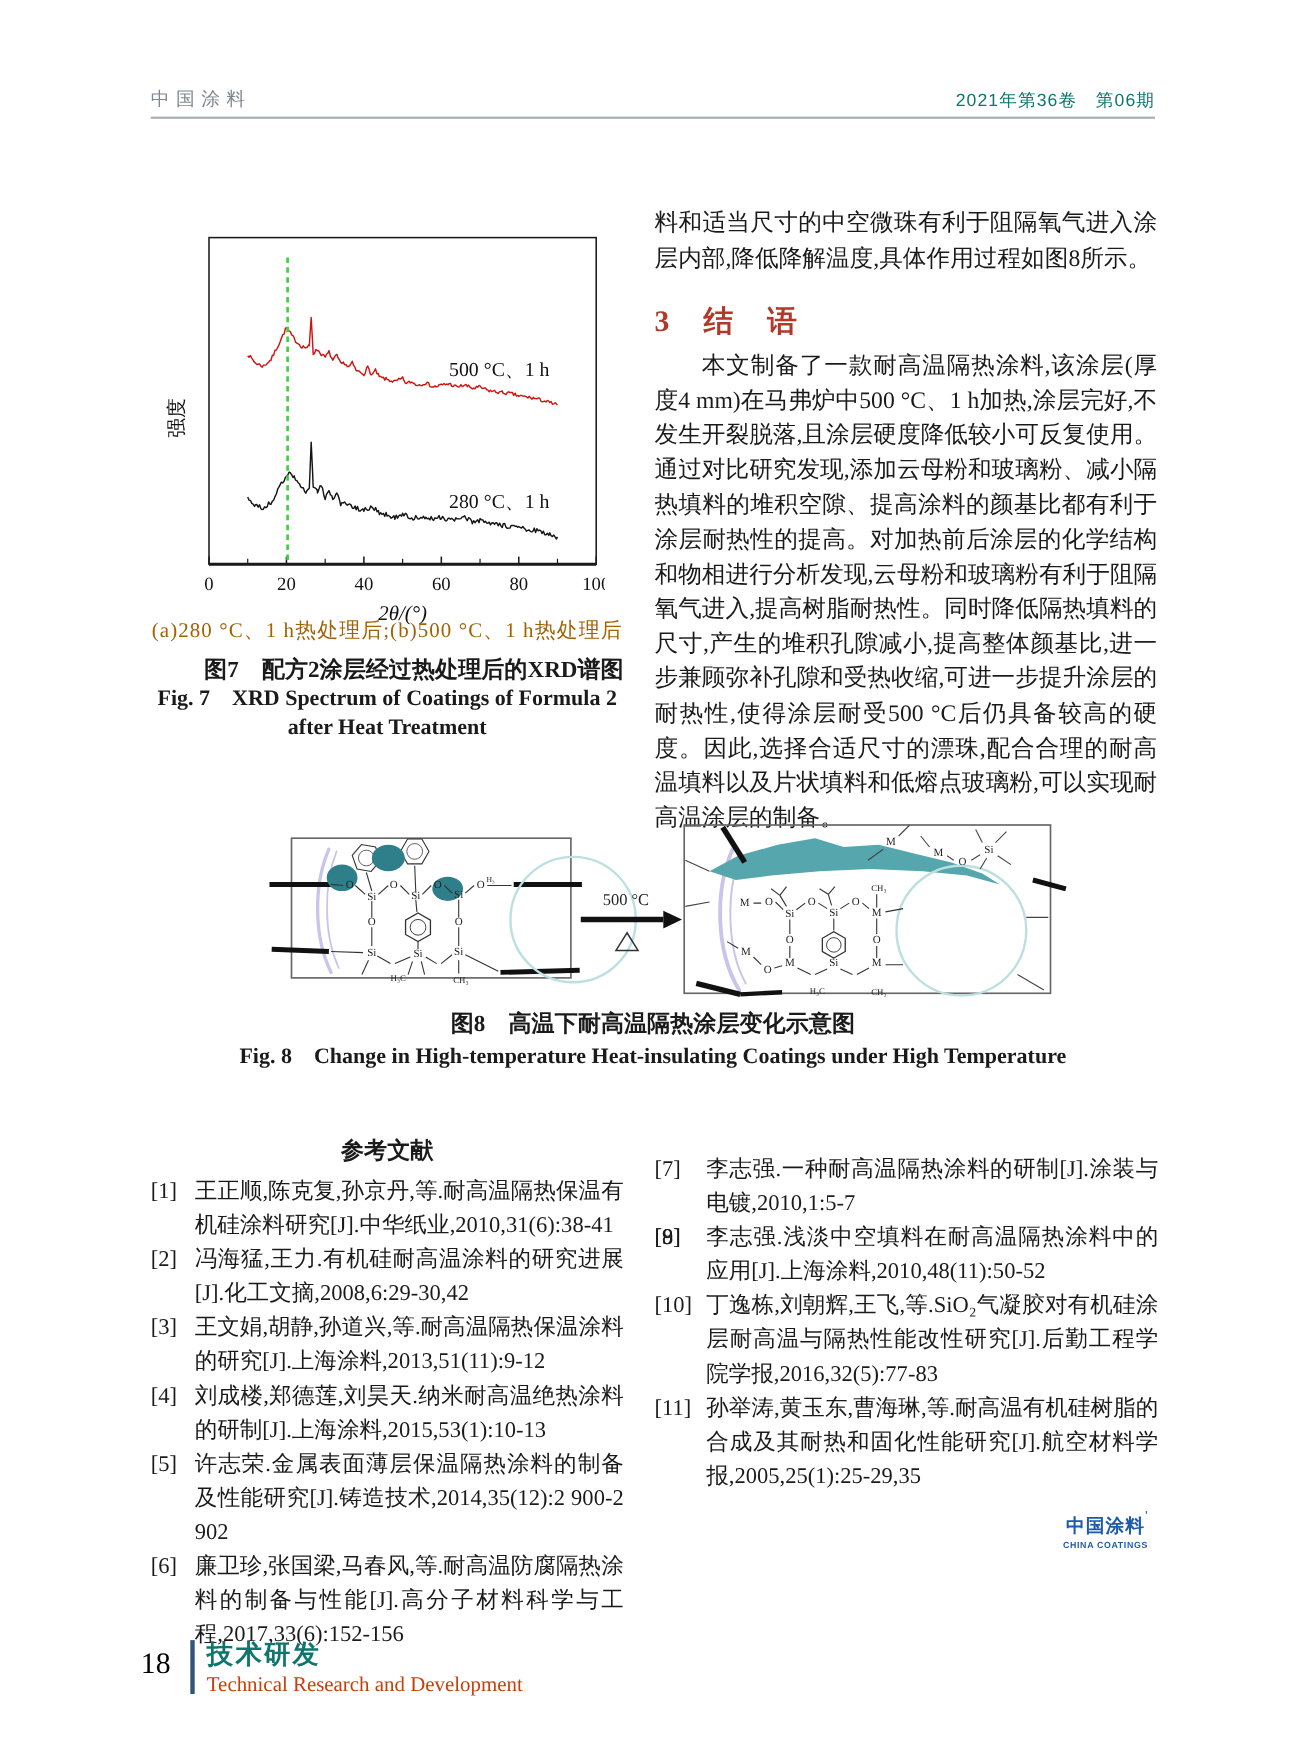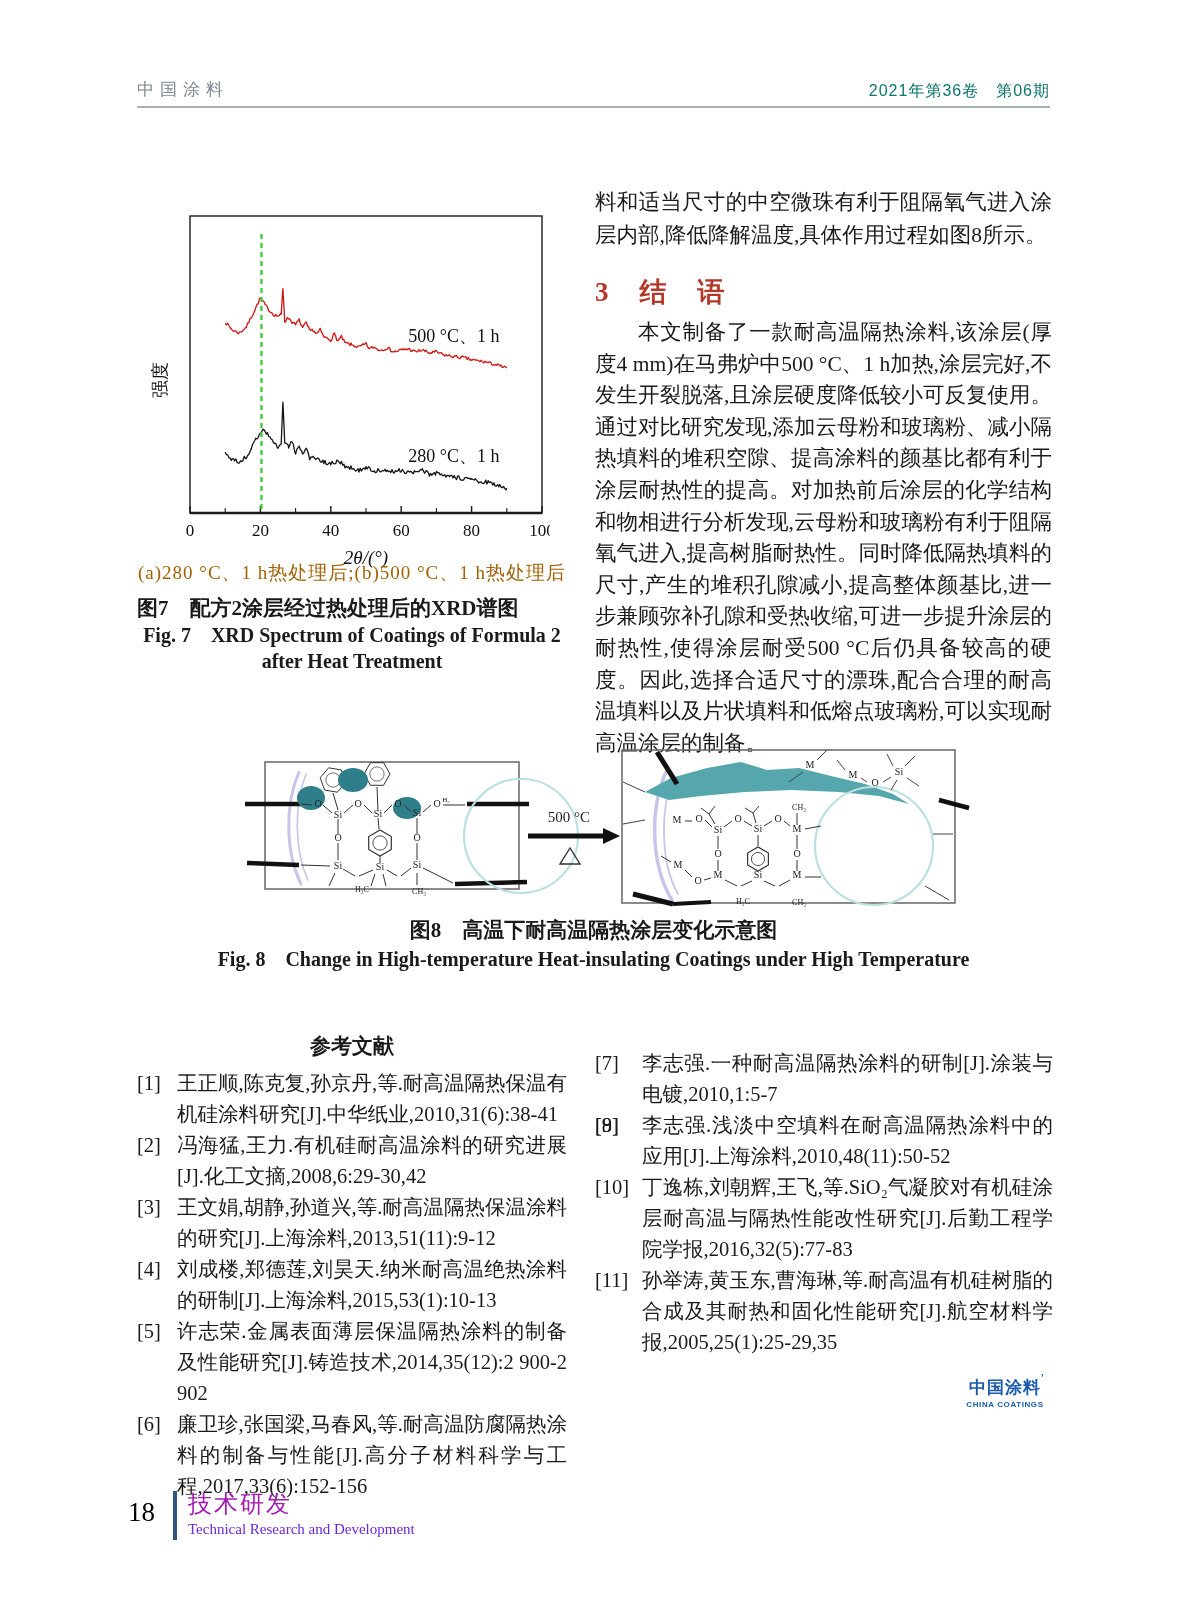--- a/index.html
+++ b/index.html
@@ -8,21 +8,21 @@
   
   .hdr-left{position:absolute;left:137px;top:78px;font-size:17px;color:#7e8892;letter-spacing:6px;
             font-family:"Liberation Sans","DejaVu Sans",sans-serif}
   .hdr-right{position:absolute;right:137px;top:81px;font-size:16px;color:#0f766e;letter-spacing:1px;
              font-family:"Liberation Sans","DejaVu Sans",sans-serif}
   .hdr-rule{position:absolute;left:137px;right:137px;top:106px;border-top:2px solid #a9afb7}
   
   .fig7-chart{position:absolute;left:150px;top:198px;width:400px;height:372px}
   .fig7-subcap{position:absolute;left:137px;top:560px;width:430px;text-align:center;
                color:#a16207;font-size:19px;letter-spacing:1px}
-  .fig7-capcn{position:absolute;left:137px;top:594px;width:430px;text-align:left;
+  .fig7-capcn{position:absolute;left:137px;top:594px;width:430px;text-align:right;
               font-weight:bold;font-size:21px}
   .fig7-capen{position:absolute;left:137px;top:622px;width:430px;text-align:center;
               font-weight:bold;font-size:20px;line-height:26px}
   
   .rc-p1{position:absolute;left:595px;top:186px;width:457px;font-size:21.5px;line-height:33px;text-align:justify}
   .rc-h{position:absolute;left:595px;top:274px;font-size:27px;font-weight:bold;color:#b2382a;letter-spacing:2px}
   .rc-p2{position:absolute;left:595px;top:317px;width:457px;font-size:21.5px;line-height:31.6px;
          text-align:justify;text-indent:2em}
   
   .fig8-svg{position:absolute;left:225px;top:716px;width:760px;height:208px}
@@ -36,23 +36,23 @@
   .refs-right .ref{padding-left:47px}
   .rnum{position:absolute;left:0;top:0}
   
   .logo{position:absolute;left:960px;top:1376px;width:90px;text-align:center;color:#1c5cab;
         font-family:"Liberation Sans","DejaVu Sans",sans-serif}
   .logo-cn{font-size:17px;font-weight:bold;letter-spacing:1px;position:relative}
   .logo-mark{position:absolute;top:-4px;font-size:9px}
   .logo-en{font-size:8px;letter-spacing:.6px;margin-top:1px;font-weight:bold}
   .pg{position:absolute;left:128px;top:1497px;font-size:27px;color:#000000}
   .fbar{position:absolute;left:173px;top:1491px;width:4px;height:49px;background:#32557c}
-  .fcn{position:absolute;left:188px;top:1488px;font-size:24px;font-weight:normal;color:#a21caf;letter-spacing:2px;
+  .fcn{position:absolute;left:188px;top:1488px;font-size:24px;font-weight:bold;color:#0f766e;letter-spacing:2px;
        font-family:"Liberation Sans","DejaVu Sans",sans-serif}
-  .fen{position:absolute;left:188px;top:1521px;font-size:15px;color:#6d28d9}
+  .fen{position:absolute;left:188px;top:1521px;font-size:19px;color:#c2410c}
 </style>
 </head>
 <body>
 
 <div class="page">
 
   <div class="hdr-left">中国涂料</div>
   <div class="hdr-right">2021年第36卷　第06期</div>
   <div class="hdr-rule"></div>
 

